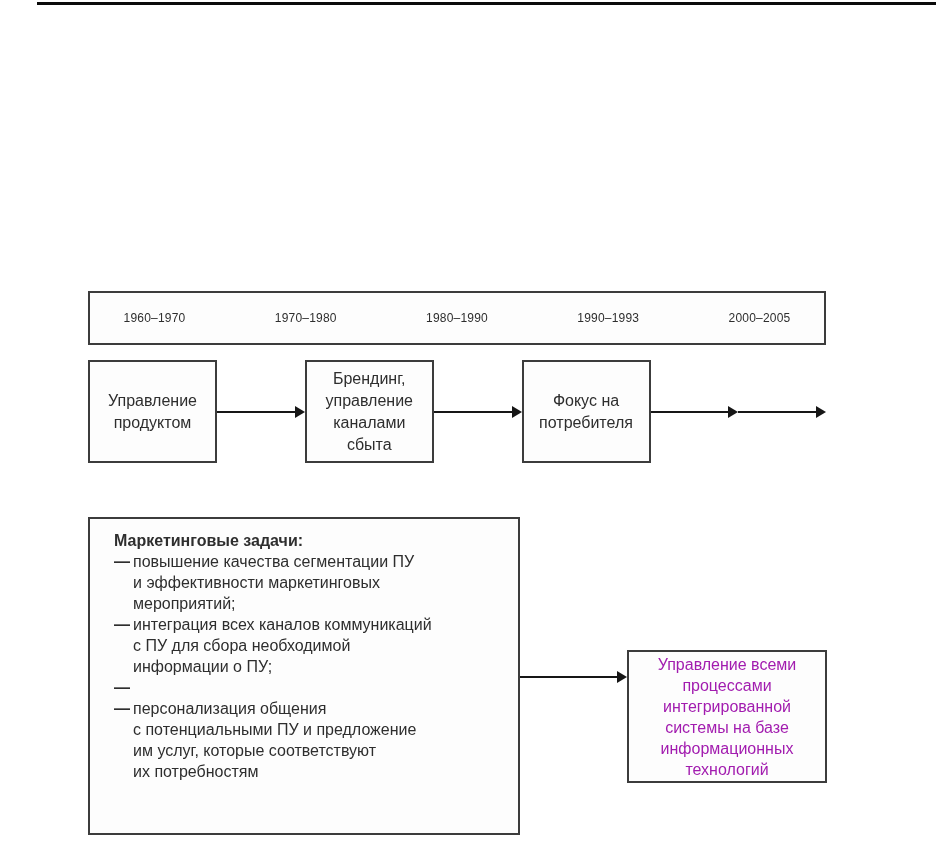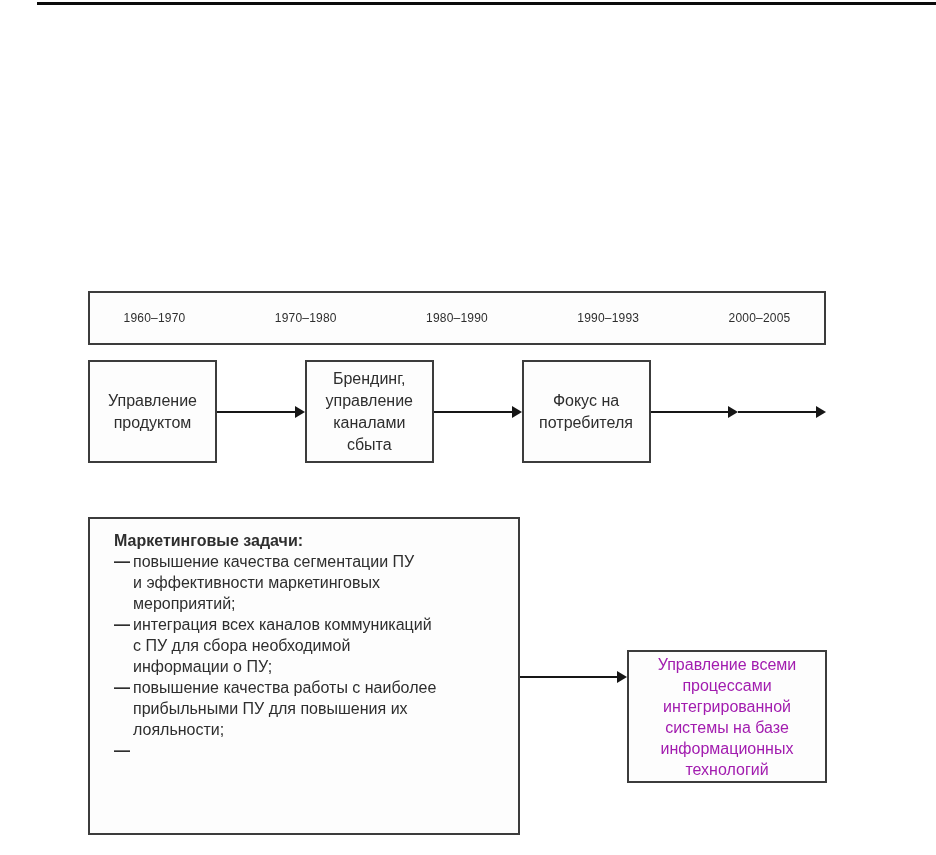--- a/index.html
+++ b/index.html
@@ -171,26 +171,27 @@
 мероприятий;</span>
     </div>
     <div class="task-item">
       <span class="dash">—</span>
       <span class="task-text">интеграция всех каналов коммуникаций
 с ПУ для сбора необходимой
 информации о ПУ;</span>
     </div>
     <div class="task-item">
       <span class="dash">—</span>
-      <span class="task-text">повышение качества работы с наиболее
-прибыльными ПУ для повышения их
-лояльности;</span>
-    </div>
-    <div class="task-item">
-      <span class="dash">—</span>
+    </div>
+    <div class="task-item">
+      <span class="dash">—</span>
+      <span class="task-text">персонализация общения
+с потенциальными ПУ и предложение
+им услуг, которые соответствуют
+их потребностям</span>
     </div>
   </div>
 
   <div class="mid-arrow arrow">
     <div class="shaft"></div>
     <div class="head"></div>
   </div>
 
   <div class="result-box">Управление всеми
 процессами

